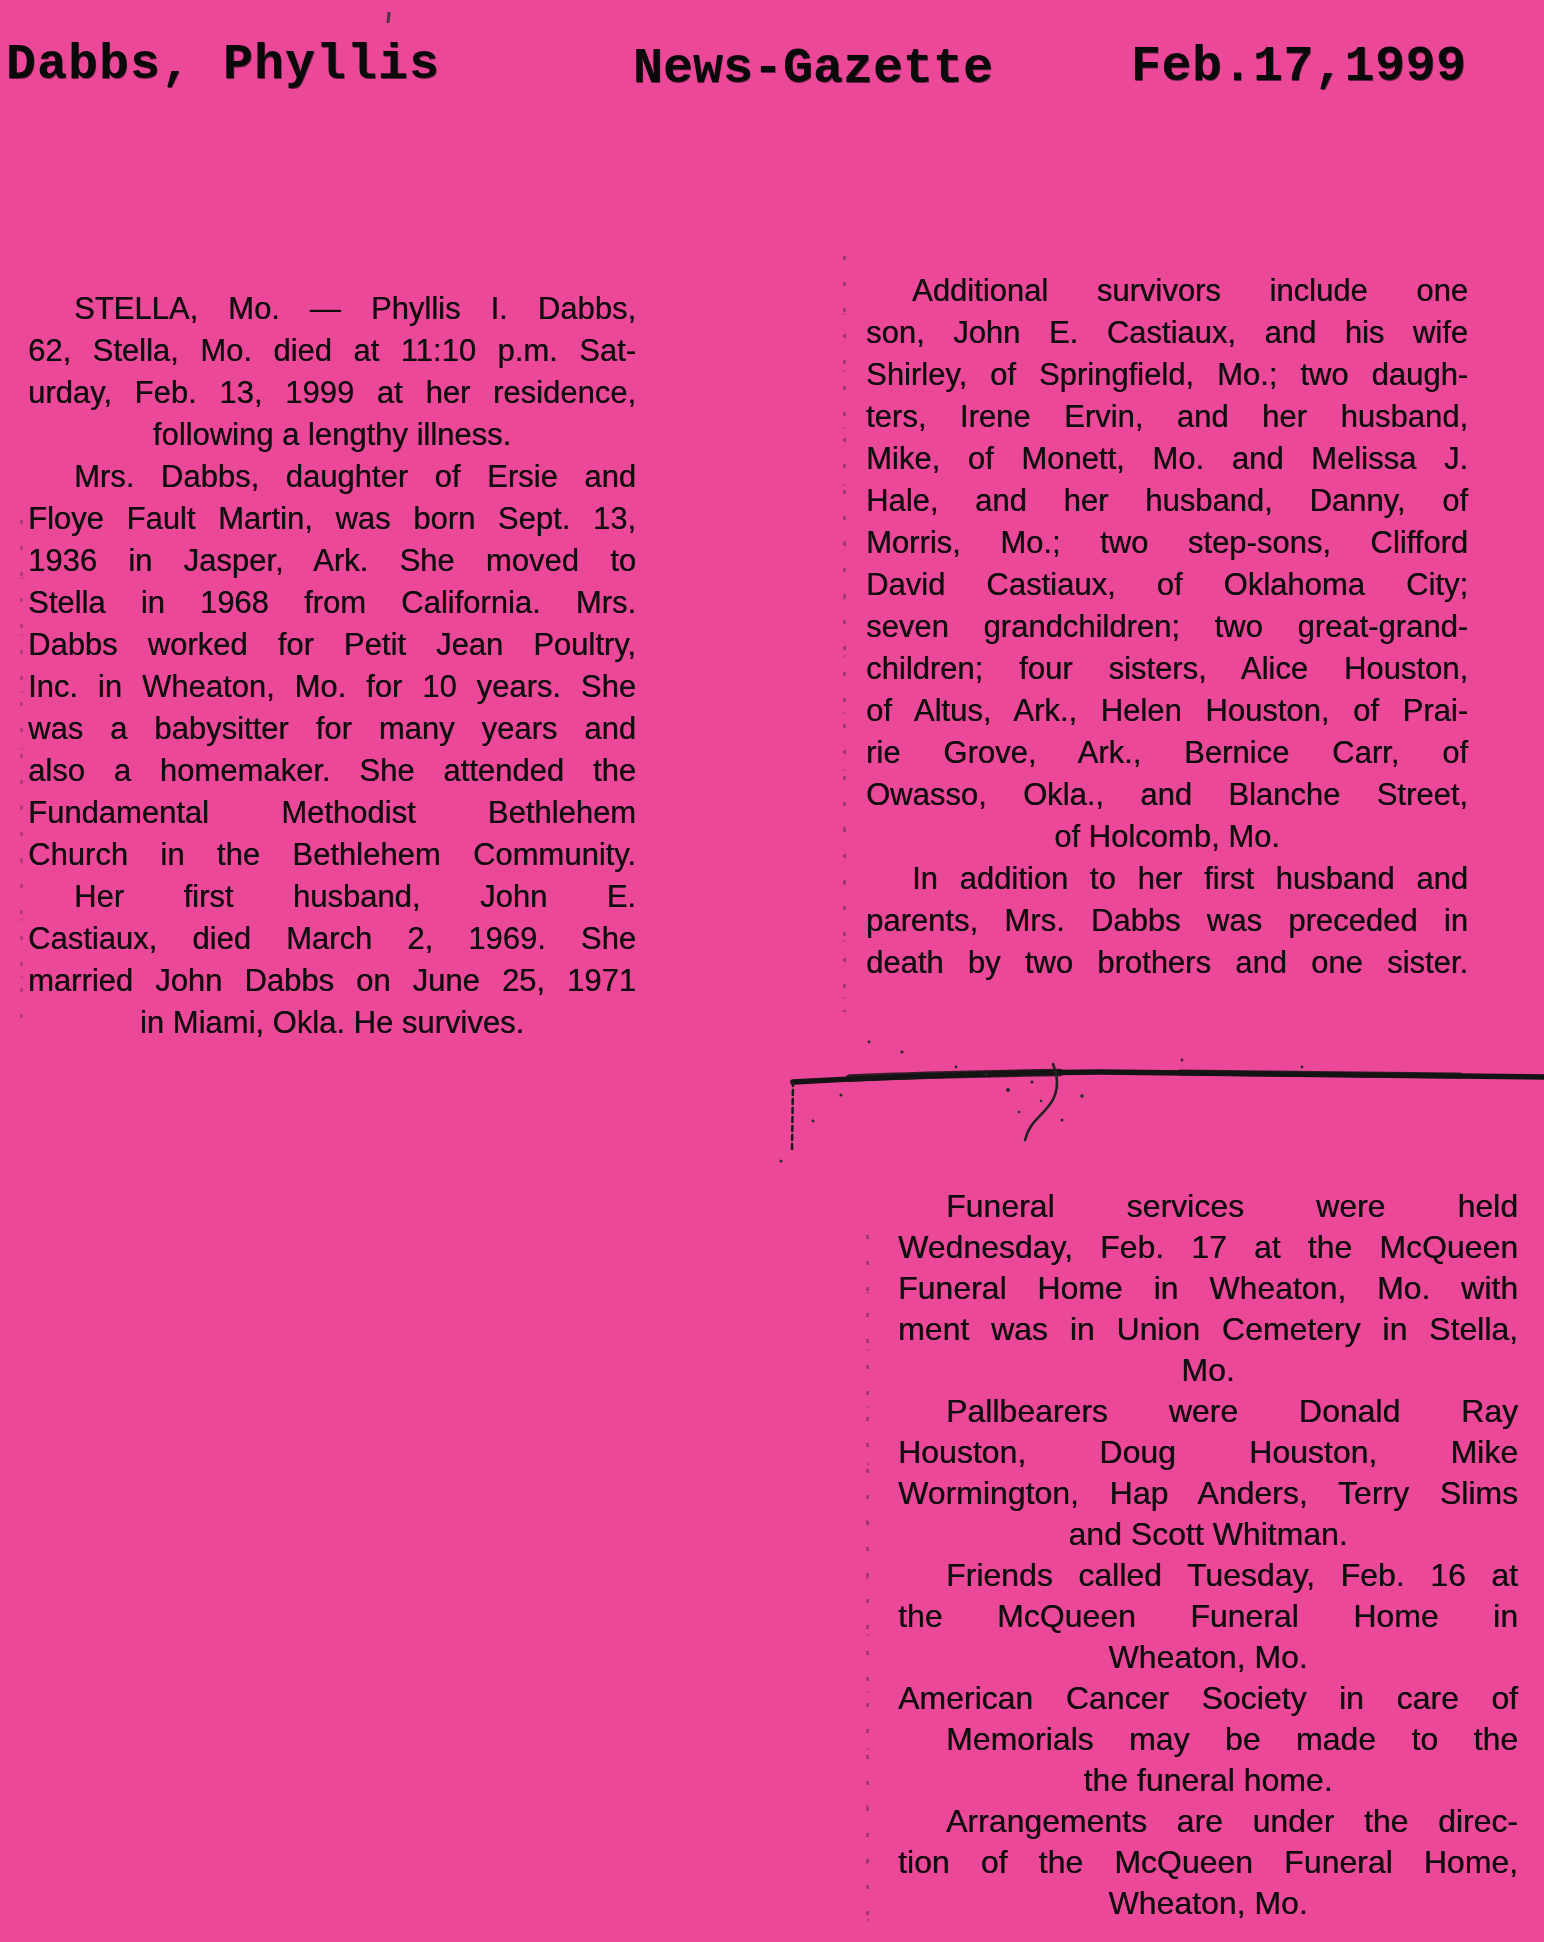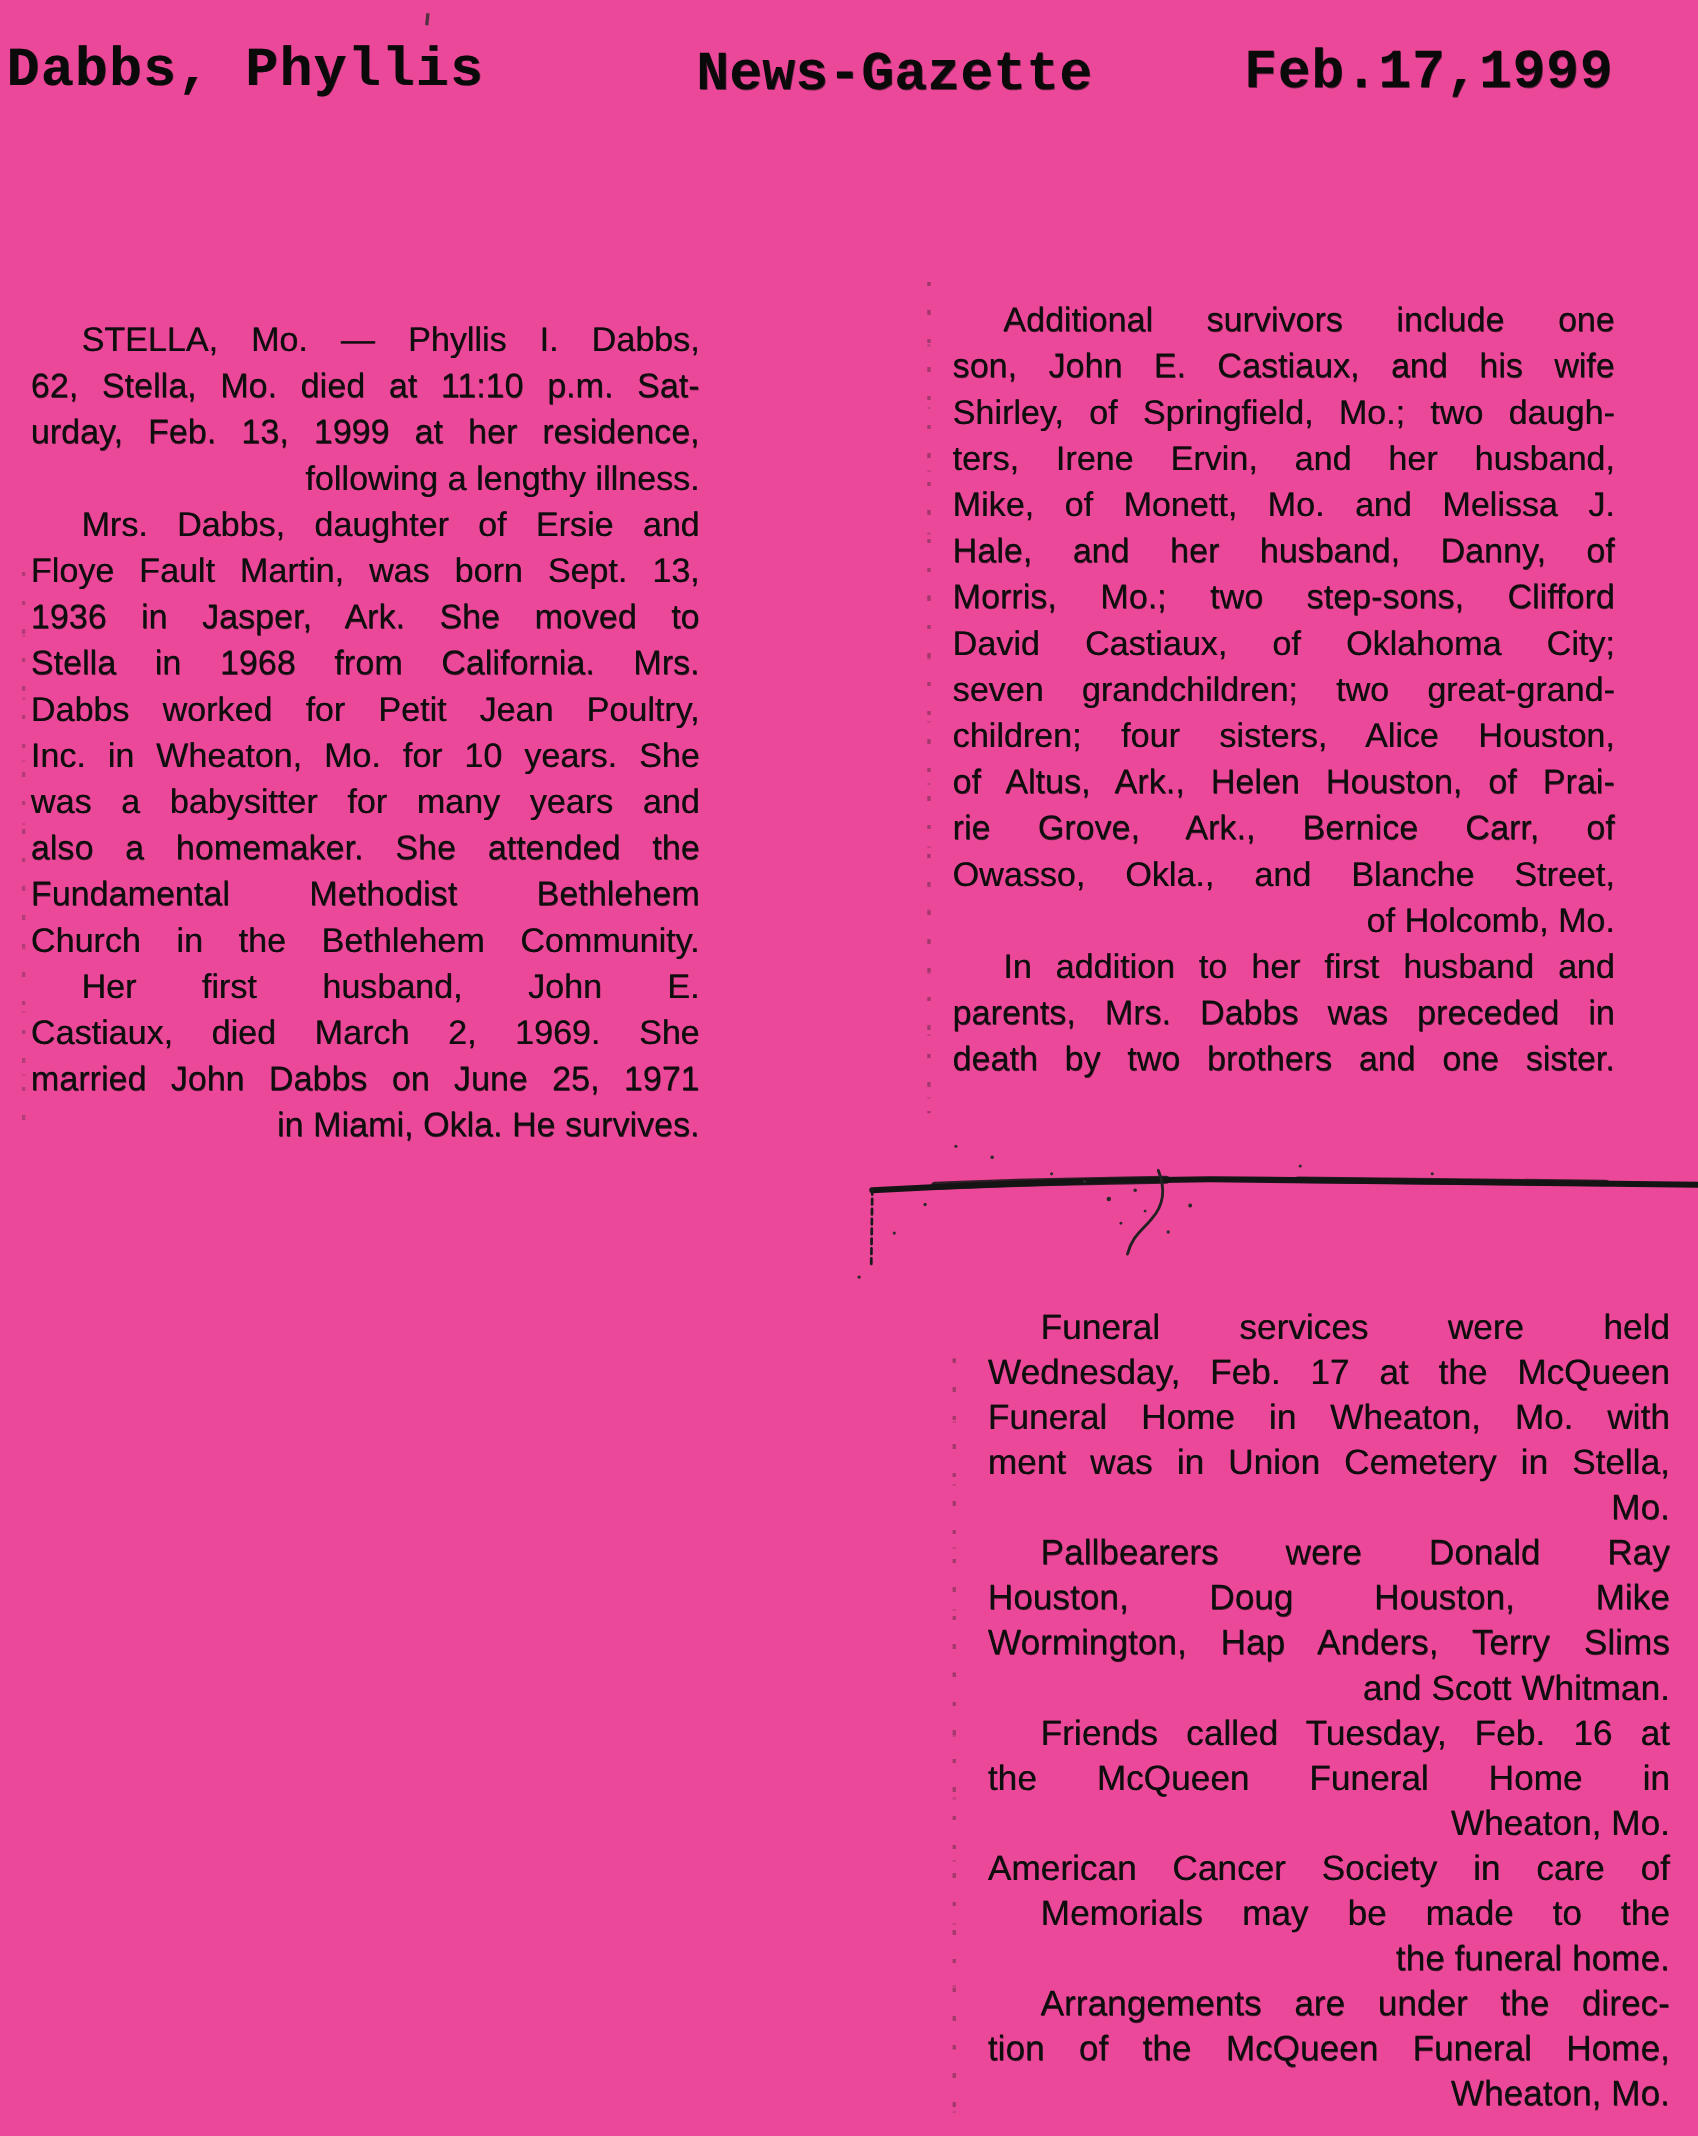--- a/index.html
+++ b/index.html
@@ -31,21 +31,21 @@
   .col{
     position:absolute;
     text-shadow:0.45px 0.45px 0.2px rgba(0,0,0,.65);
     margin-top:36px;
   }
   #col-left   {left:28px;  top:252px;  width:608px; font-size:31px; line-height:42px;}
   #col-right  {left:866px; top:234px;  width:602px; font-size:31px; line-height:42px;}
   #col-funeral{left:898px; top:1150px; width:620px; font-size:32px; line-height:41px;}
 
   .para{margin:0;}
-  .line{text-align:right;}
+  .line{text-align:center;}
   .line.just{text-align:justify;text-align-last:justify;}
   .line.indent{text-indent:46px;}
   #col-funeral .line.indent{text-indent:48px;}
 
   
   .scan-edge{
     position:absolute;width:3px;
     background-image:
       repeating-linear-gradient(to bottom, rgba(30,30,30,.8) 0 4px, transparent 4px 26px),
       repeating-linear-gradient(to bottom, rgba(30,30,30,.4) 0 2px, transparent 2px 57px);

